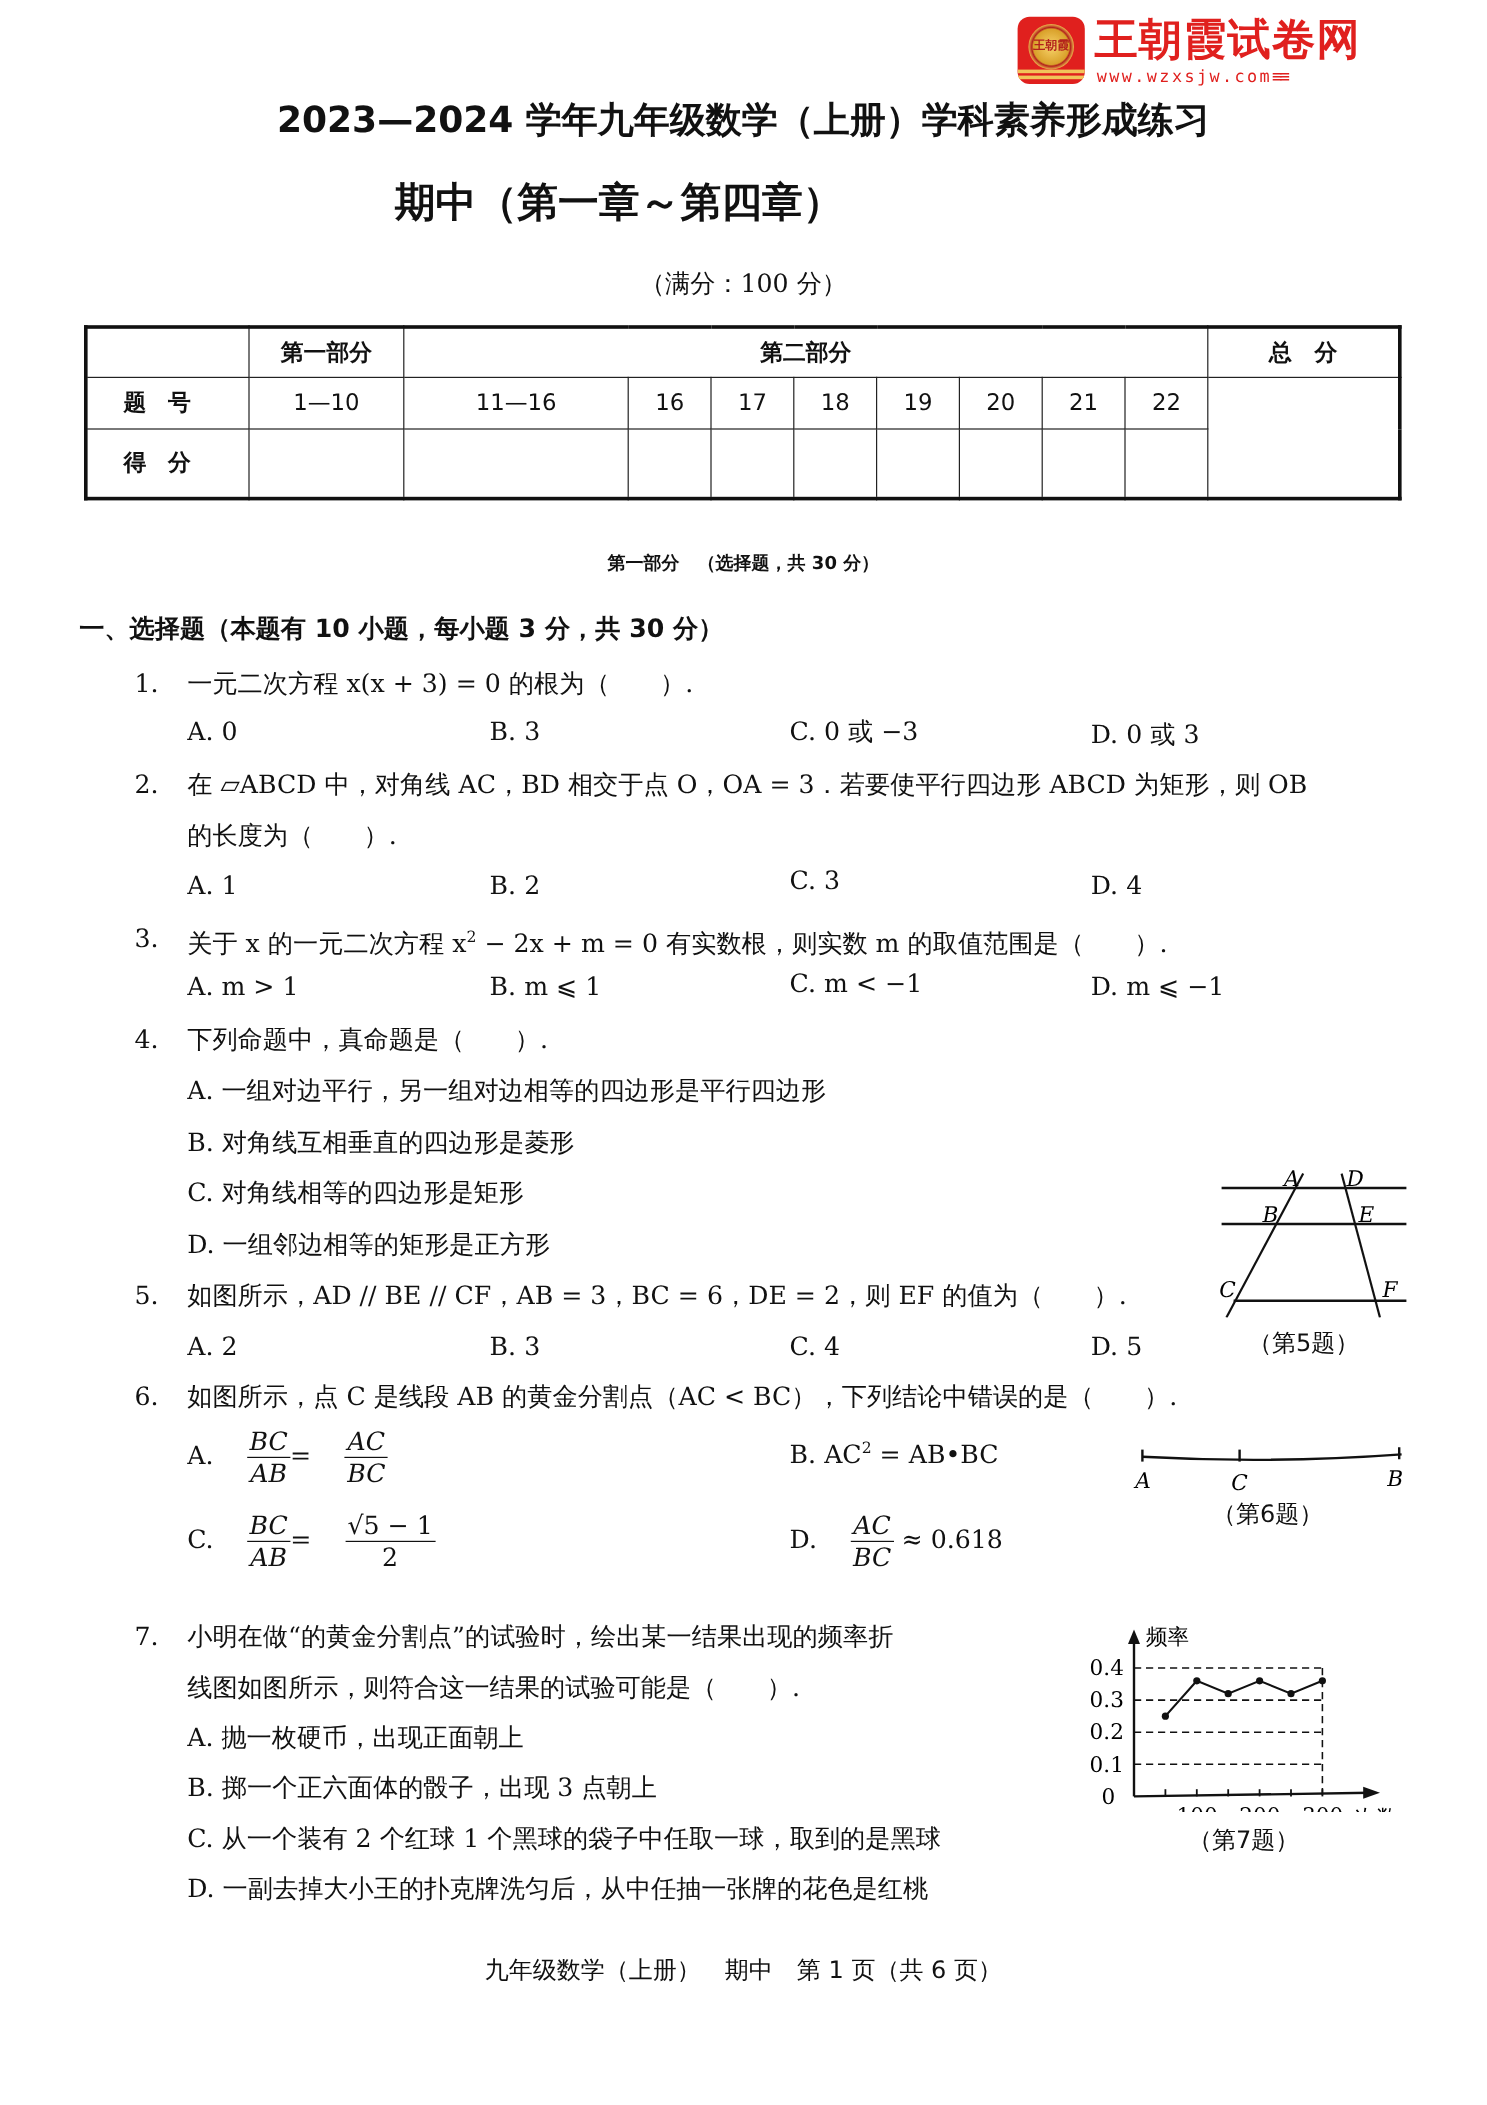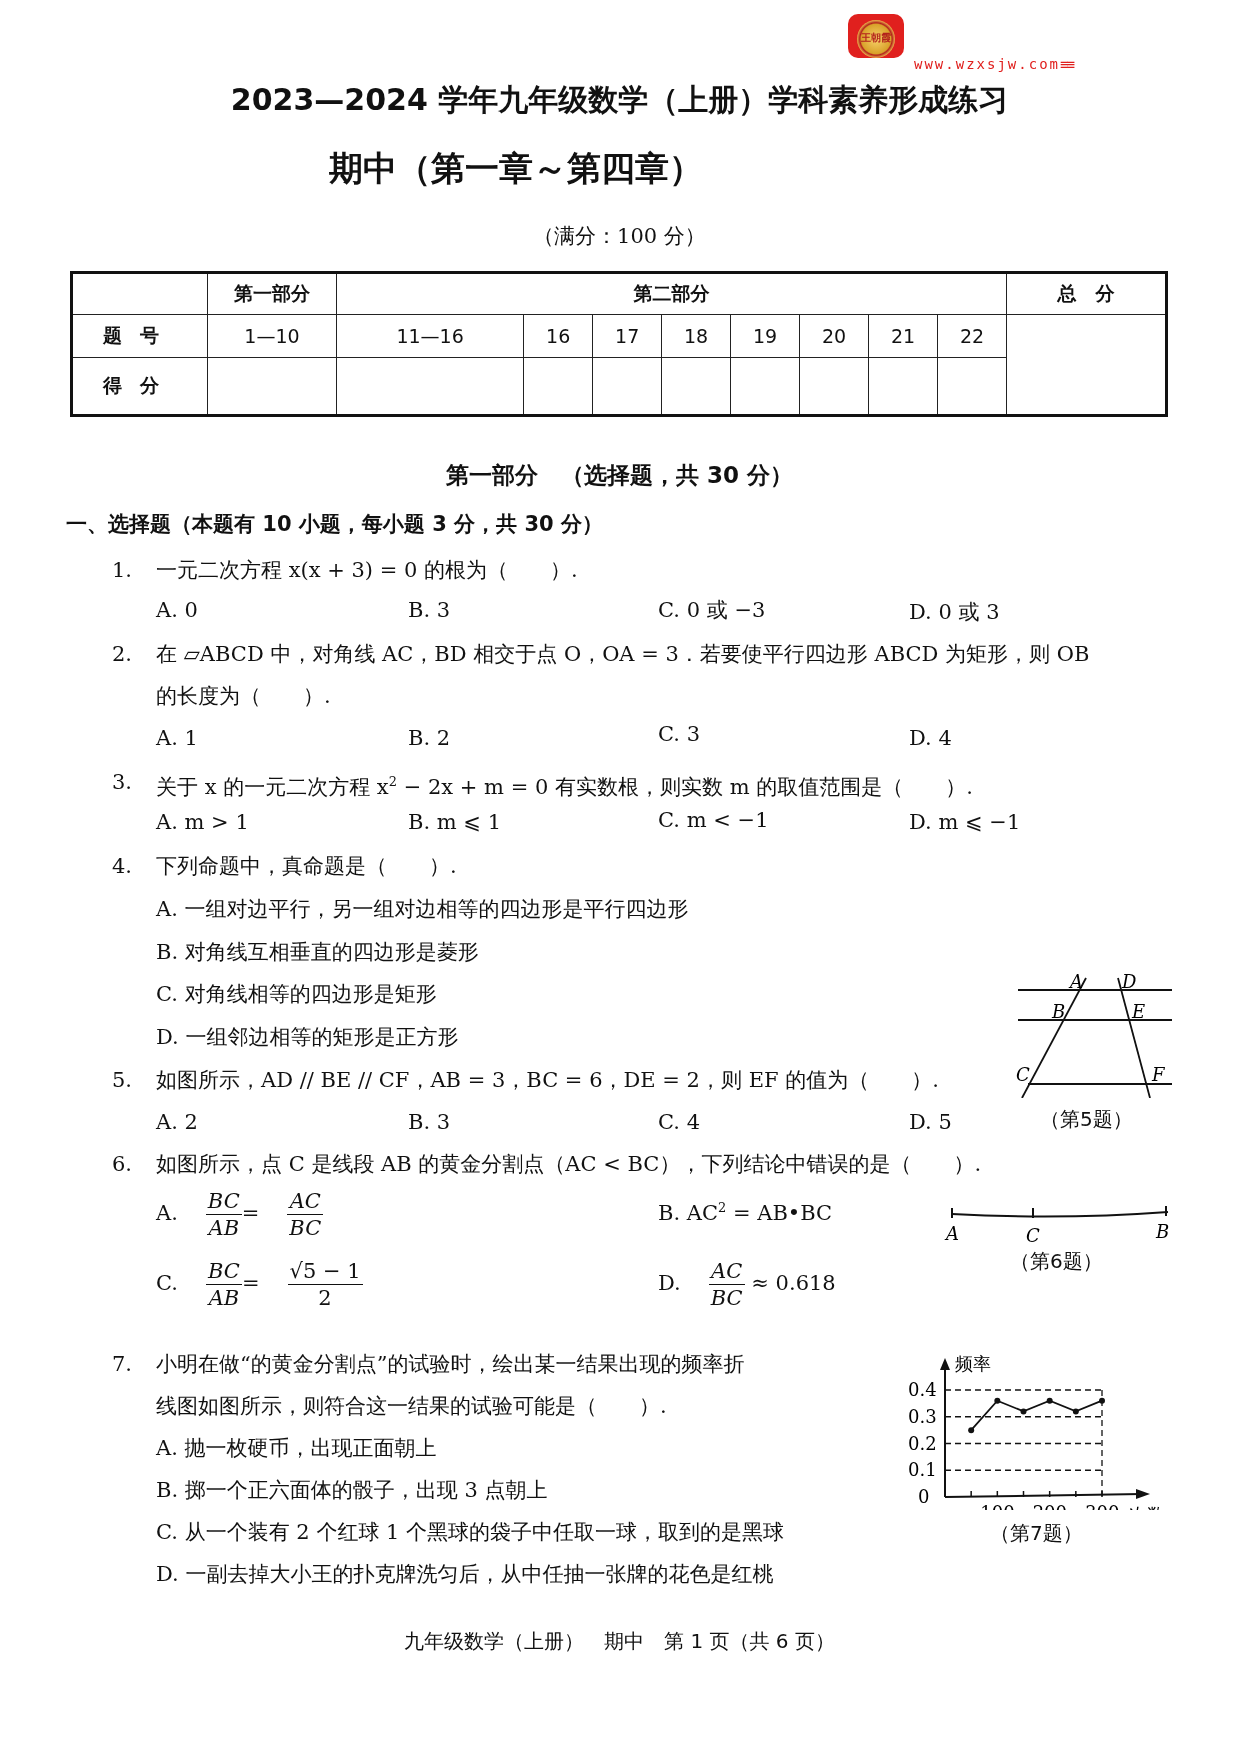--- a/index.html
+++ b/index.html
@@ -1,20 +1,20 @@
 <!DOCTYPE html>
 <html><head>
 <meta charset="utf-8">
 <style>
   html, body { margin:0; padding:0; background:#fff; }
   body { width:1239px; height:1754px; position:relative; overflow:hidden;
          font-family:"DejaVu Serif","Liberation Serif",serif; color:#111; }
   .abs { position:absolute; }
   .logo { left:842px; top:12px; width:320px; height:62px; }
-  .logo-badge { position:absolute; left:6px; top:2px; width:56px; height:44px; border-radius:10px;
+  .logo-badge { position:absolute; left:6px; top:2px; width:56px; height:56px; border-radius:10px;
                 background:#e0201e; overflow:hidden; }
   .logo-badge .medal { position:absolute; left:9px; top:6px; width:38px; height:38px; border-radius:50%;
                        background:radial-gradient(circle,#f7d26a 0,#d9a12a 55%,#b3221c 60%,#e8b04a 70%,#b3221c 100%); }
   .logo-badge .medal span { position:absolute; left:0; right:0; top:11px; text-align:center; font-size:10px; color:#b3221c; font-weight:bold; }
   .logo-badge .stripe { position:absolute; left:0; width:56px; height:3px; background:#f1c45a; }
   .logo-title { position:absolute; left:70px; top:0; font-family:"DejaVu Sans",sans-serif; font-weight:bold;
                 color:#e0201e; font-size:36px; letter-spacing:1px; line-height:44px; }
   .logo-url { position:absolute; left:72px; top:44px; font-family:"DejaVu Sans Mono",monospace; color:#e0201e;
               font-size:14px; letter-spacing:2px; }
   .logo-url i { font-style:normal; letter-spacing:-2px; }
@@ -23,21 +23,21 @@
   .title2 { left:0; width:1032px; top:146px; text-align:center; font-size:34px; font-weight:bold; font-family:"DejaVu Sans",sans-serif; }
   .score-note { left:0; width:1239px; top:222px; text-align:center; font-size:21px; }
 
   table.score { position:absolute; left:70px; top:271px; width:1098px; height:146px; border-collapse:collapse;
                 border:3px solid #111; font-family:"DejaVu Sans",sans-serif; }
   table.score td { border:1.5px solid #222; text-align:center; font-size:19px; padding:0; }
   table.score tr:nth-child(1) td { height:40px; font-weight:bold; }
   table.score tr:nth-child(2) td { height:42px; }
   table.score .rowhead { font-weight:bold; letter-spacing:18px; }
 
-  .part-heading { left:0; width:1239px; top:460px; text-align:center; font-size:23px; font-weight:bold; font-family:"DejaVu Sans",sans-serif; }
+  .part-heading { left:0; width:1239px; top:460px; text-align:center; font-size:15px; font-weight:bold; font-family:"DejaVu Sans",sans-serif; }
   .sec-heading { left:66px; top:510px; font-size:21px; font-weight:bold; font-family:"DejaVu Sans",sans-serif; }
 
   .q { font-size:21px; line-height:28px; white-space:nowrap; }
   .qnum { position:absolute; left:112px; }
   .qtext { position:absolute; left:156px; }
   .opt { position:absolute; font-size:21px; white-space:nowrap; }
 
   .frac { display:inline-block; vertical-align:middle; text-align:center; font-style:italic; }
   .frac span { display:block; line-height:26px; padding:0 2px;margin-left:28px; }
   .frac .num { border-bottom:1.5px solid #111; }
@@ -50,20 +50,21 @@
 <body>
 
 <div class="abs logo">
   <div class="logo-badge">
     <div class="medal">
         <span>王朝霞</span>
       </div>
     <div class="stripe" style="top:44px"></div>
     <div class="stripe" style="top:49px"></div>
   </div>
+  <div class="logo-title">王朝霞试卷网</div>
   <div class="logo-url"><span>www.wzxsjw.com</span><i>≡≡</i></div>
 </div>
 
 <div class="abs title1">2023—2024 学年九年级数学（上册）学科素养形成练习</div>
 <div class="abs title2">期中（第一章～第四章）</div>
 <div class="abs score-note">（满分：100 分）</div>
 
 <table class="score">
   <tbody>
       <tr>

